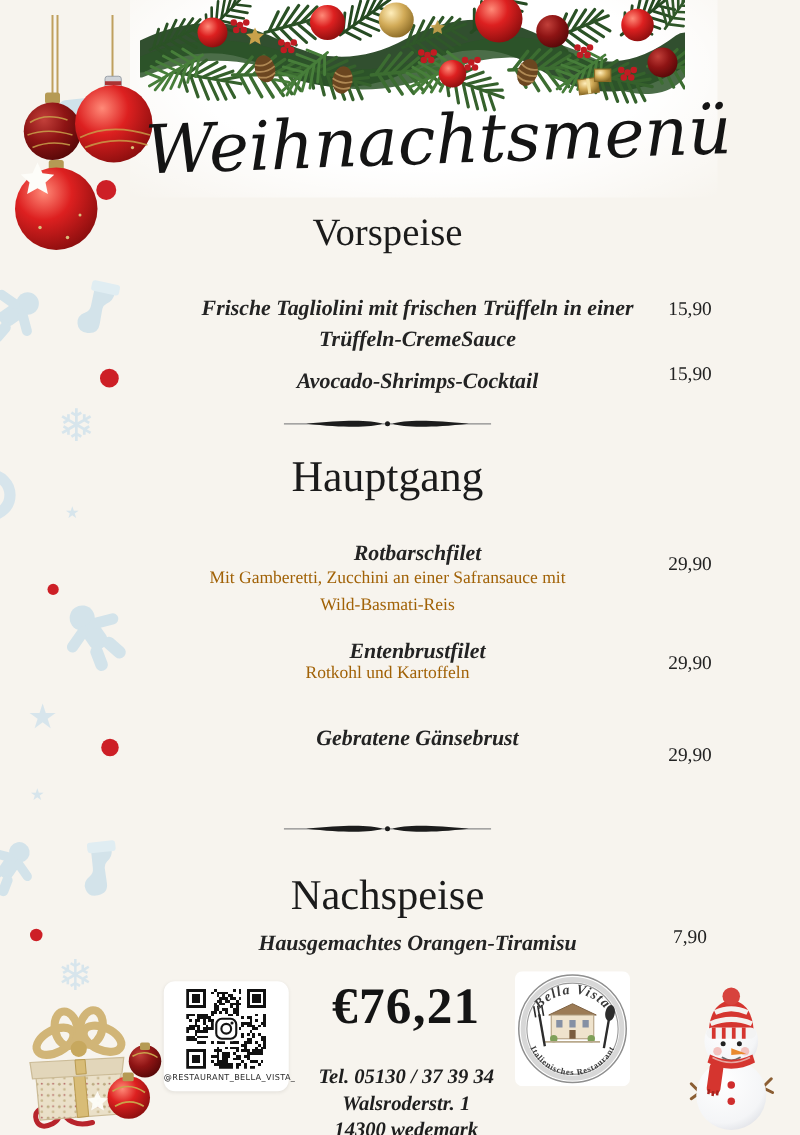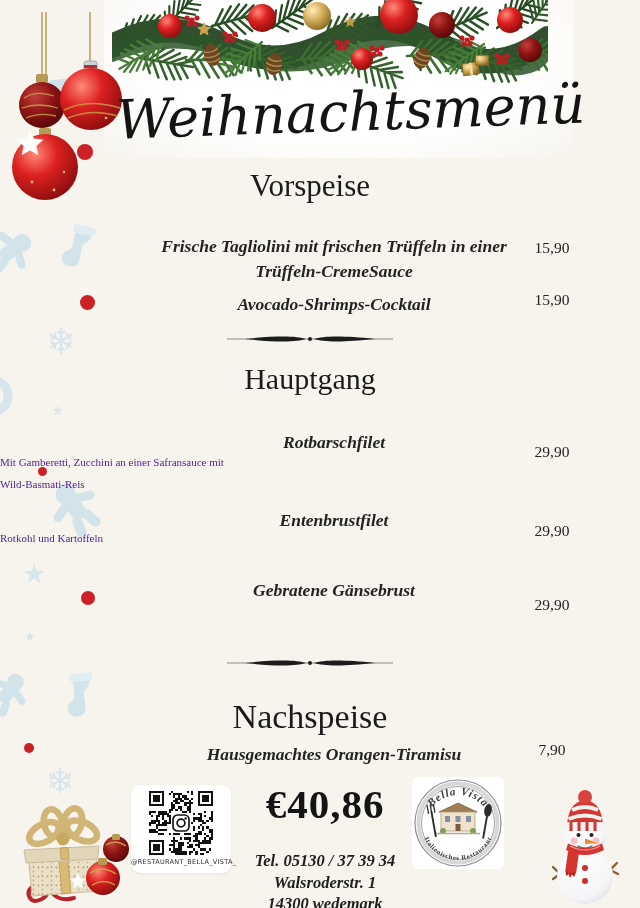--- a/index.html
+++ b/index.html
@@ -19,26 +19,26 @@
   .baubles{position:absolute; left:2px; top:12px; width:140px; height:190px; z-index:3;}
   .script-title{
     position:absolute; left:116px; top:86px; width:448px; z-index:4;
     text-align:center; font-family:"DejaVu Serif", serif; font-style:italic;
     font-weight:500; font-size:54px; line-height:1; color:#141414;
     transform:rotate(-2deg); letter-spacing:0;
   }
   .h-section{position:absolute; left:0; width:620px; text-align:center;
     font-family:"Liberation Serif", serif; color:#1b1b1b; line-height:1; z-index:5;}
   #h-vorspeise{top:170px; font-size:31px;}
-  #h-hauptgang{top:364px; font-size:30px;}
+  #h-hauptgang{top:364px; font-size:35px;}
   #h-nachspeise{top:690px; font-size:34px;margin-top:10px;}
   .item-name{position:absolute; left:0; width:620px; text-align:center; z-index:5;
     font-style:italic; font-weight:700; font-size:17.5px; line-height:25px; color:#232323;margin-left:24px;}
-  .item-desc{position:absolute; left:0; width:620px; text-align:left; z-index:5;
-    font-size:11px; line-height:21.5px; color:#4c1d95;}
+  .item-desc{position:absolute; left:0; width:620px; text-align:center; z-index:5;
+    font-size:14px; line-height:21.5px; color:#a16207;}
   .price{position:absolute; left:512px; width:80px; text-align:center; z-index:5;
     font-size:15.5px; color:#222; line-height:1;}
   .divider{position:absolute; left:227px; width:166px; height:12px; z-index:5;}
   
   .uf{position:absolute; font-family:"DejaVu Sans", sans-serif; color:#d7e5ec; line-height:1; z-index:2;}
   .deco{position:absolute; z-index:2;}
   .rdot{position:absolute; border-radius:50%; background:#cd1f26; z-index:2;}
   
   .qr-card{position:absolute; left:131px; top:785px; width:100px; height:88px;
     background:#ffffff; border-radius:9px; box-shadow:0 1px 3px rgba(0,0,0,.07);
@@ -541,21 +541,21 @@
         <rect x="1" y="1" width="20" height="20" rx="5" fill="#ffffff"></rect>
         <rect x="3" y="3" width="16" height="16" rx="4.5" fill="none" stroke="#141414" stroke-width="1.7"></rect>
         <circle cx="11" cy="11" r="3.9" fill="none" stroke="#141414" stroke-width="1.7"></circle>
         <circle cx="15.6" cy="6.4" r="1.25" fill="#141414"></circle>
       </svg>
     </div>
     <div class="qr-caption">@RESTAURANT_BELLA_VISTA_</div>
   </div>
 
   <div class="footer-center">
-    <div class="menu-price">€40,86</div>
+    <div class="menu-price">€76,21</div>
     <div class="contact">
       <div>Tel. 05130 / 37 39 34</div>
       <div>Walsroderstr. 1</div>
       <div>14300 wedemark</div>
     </div>
   </div>
 
   <svg class="logo" viewBox="0 0 92 92">
     <defs>
       <path id="arcT" d="M12 52 A34 34 0 0 1 80 52"></path>

